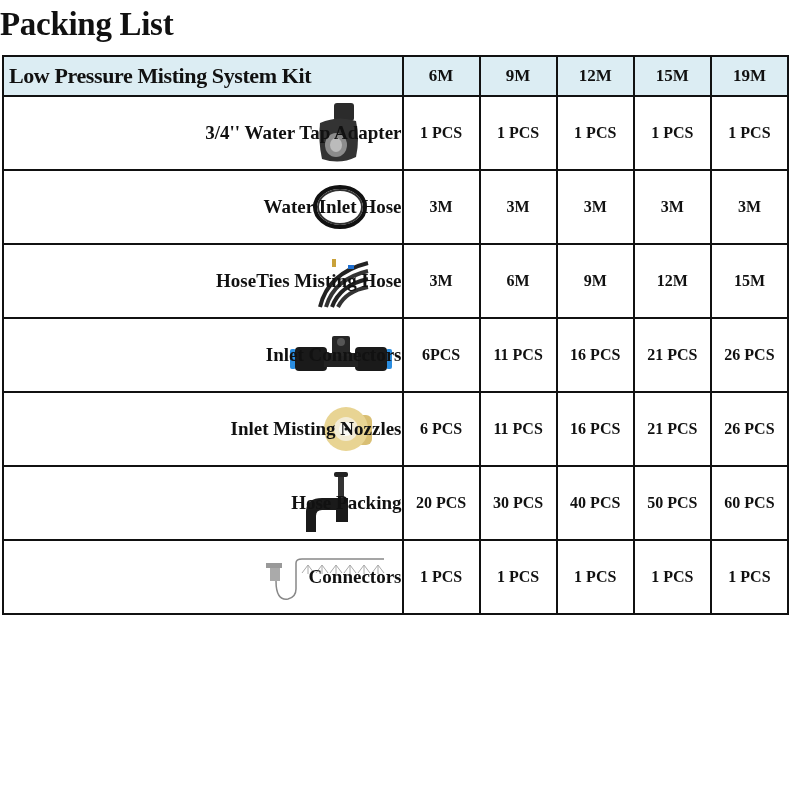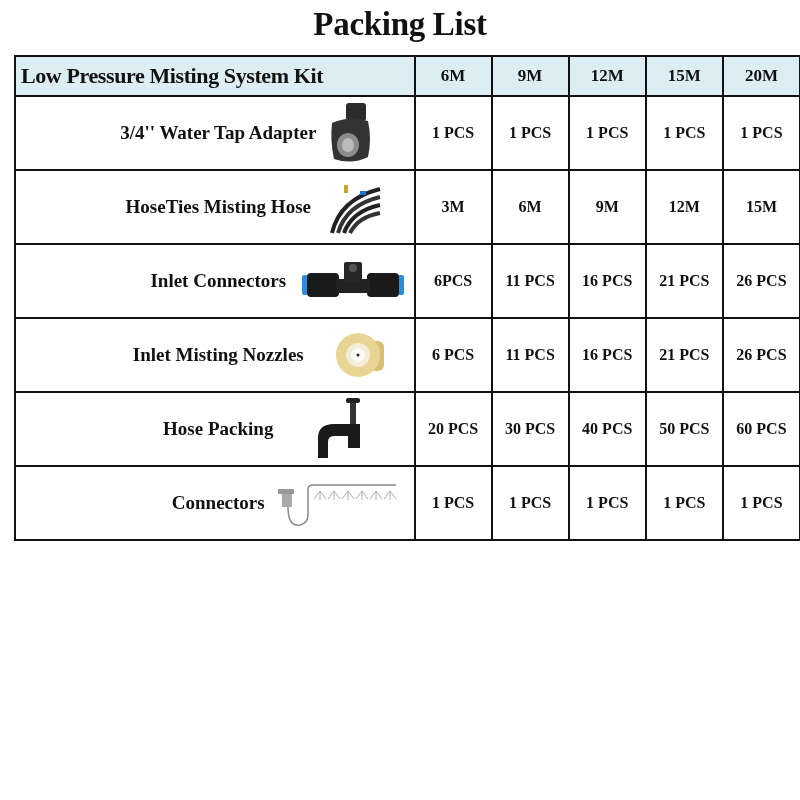--- a/index.html
+++ b/index.html
@@ -1,28 +1,28 @@
 <!DOCTYPE html>
 <html><head>
 <meta charset="utf-8">
 <style>
   html, body { margin: 0; padding: 0; background: #ffffff; }
   body { width: 800px; height: 800px; position: relative; overflow: hidden;
          font-family: "Liberation Serif", serif; color: #111; }
-  .title { position: absolute; left: 0; top: 6px; width: 800px; text-align: center;
+  .title { position: absolute; left: 0; top: 6px; width: 800px; 
            font-size: 33px; font-weight: bold; letter-spacing: -0.3px; }
-  table.pl { position: absolute; left: 14px; top: 55px; border-collapse: collapse;
+  table.pl { position: absolute; left: 2px; top: 55px; border-collapse: collapse;
              table-layout: fixed; width: 787px; }
   table.pl td, table.pl th { border: 2px solid #111; padding: 0; }
   table.pl thead th { background: #dcedf3; height: 38px; font-weight: bold;
              font-size: 17px; text-align: center; }
   table.pl thead th.kit { text-align: left; padding-left: 5px; font-size: 22px;
              letter-spacing: -0.4px; }
   table.pl tbody td { height: 72px; text-align: center; font-weight: bold; font-size: 16px; }
-  table.pl tbody td.item { position: relative; text-align: center; padding-left: 7px;
+  table.pl tbody td.item { position: relative; text-align: right; padding-left: 7px;
              font-size: 19px; }
   .item .lbl { position: relative; z-index: 1; }
   .img { position: absolute; top: 50%; transform: translateY(-50%); }
   col.c0 { width: 399px; }
   col.cn { width: 77px; }
 </style>
 </head>
 <body>
 
 <div class="title">Packing List</div>
@@ -36,21 +36,21 @@
       <col class="cn">
       <col class="cn">
     </colgroup>
   <thead>
     <tr>
       <th class="kit">Low Pressure Misting System Kit</th>
       <th>6M</th>
       <th>9M</th>
       <th>12M</th>
       <th>15M</th>
-      <th>20M</th>
+      <th>19M</th>
     </tr>
   </thead>
   <tbody>
 
     <tr>
       <td class="item">
         <span class="lbl">3/4'' Water Tap Adapter</span>
         <svg class="img" style="left:308px" width="52" height="64" viewBox="0 0 52 64">
           <rect x="22" y="2" width="20" height="18" rx="3" fill="#2b2b2b"></rect>
           <path d="M8 22 Q6 40 10 58 Q28 64 44 56 Q48 38 44 20 Q26 14 8 22Z" fill="#333"></path>
@@ -58,20 +58,34 @@
           <ellipse cx="24" cy="44" rx="6" ry="7" fill="#bbb"></ellipse>
         </svg>
       </td>
       <td>1 PCS</td>
       <td>1 PCS</td>
       <td>1 PCS</td>
       <td>1 PCS</td>
       <td>1 PCS</td>
     </tr>
 
+    <tr>
+      <td class="item">
+        <span class="lbl">Water Inlet Hose</span>
+        <svg class="img" style="left:306px" width="60" height="50" viewBox="0 0 60 50">
+          <ellipse cx="30" cy="25" rx="25" ry="20" fill="none" stroke="#111" stroke-width="4"></ellipse>
+          <ellipse cx="30" cy="25" rx="22" ry="17" fill="none" stroke="#333" stroke-width="2"></ellipse>
+        </svg>
+      </td>
+      <td>3M</td>
+      <td>3M</td>
+      <td>3M</td>
+      <td>3M</td>
+      <td>3M</td>
+    </tr>
 
     <tr>
       <td class="item">
         <span class="lbl">HoseTies Misting Hose</span>
         <svg class="img" style="left:314px" width="52" height="56" viewBox="0 0 52 56">
           <path d="M2 54 Q10 20 50 10" stroke="#222" stroke-width="4" fill="none"></path>
           <path d="M8 54 Q16 26 50 18" stroke="#333" stroke-width="4" fill="none"></path>
           <path d="M14 54 Q22 32 50 26" stroke="#222" stroke-width="4" fill="none"></path>
           <path d="M20 54 Q28 38 50 34" stroke="#333" stroke-width="4" fill="none"></path>
           <rect x="14" y="6" width="4" height="8" fill="#c9a23a"></rect>

